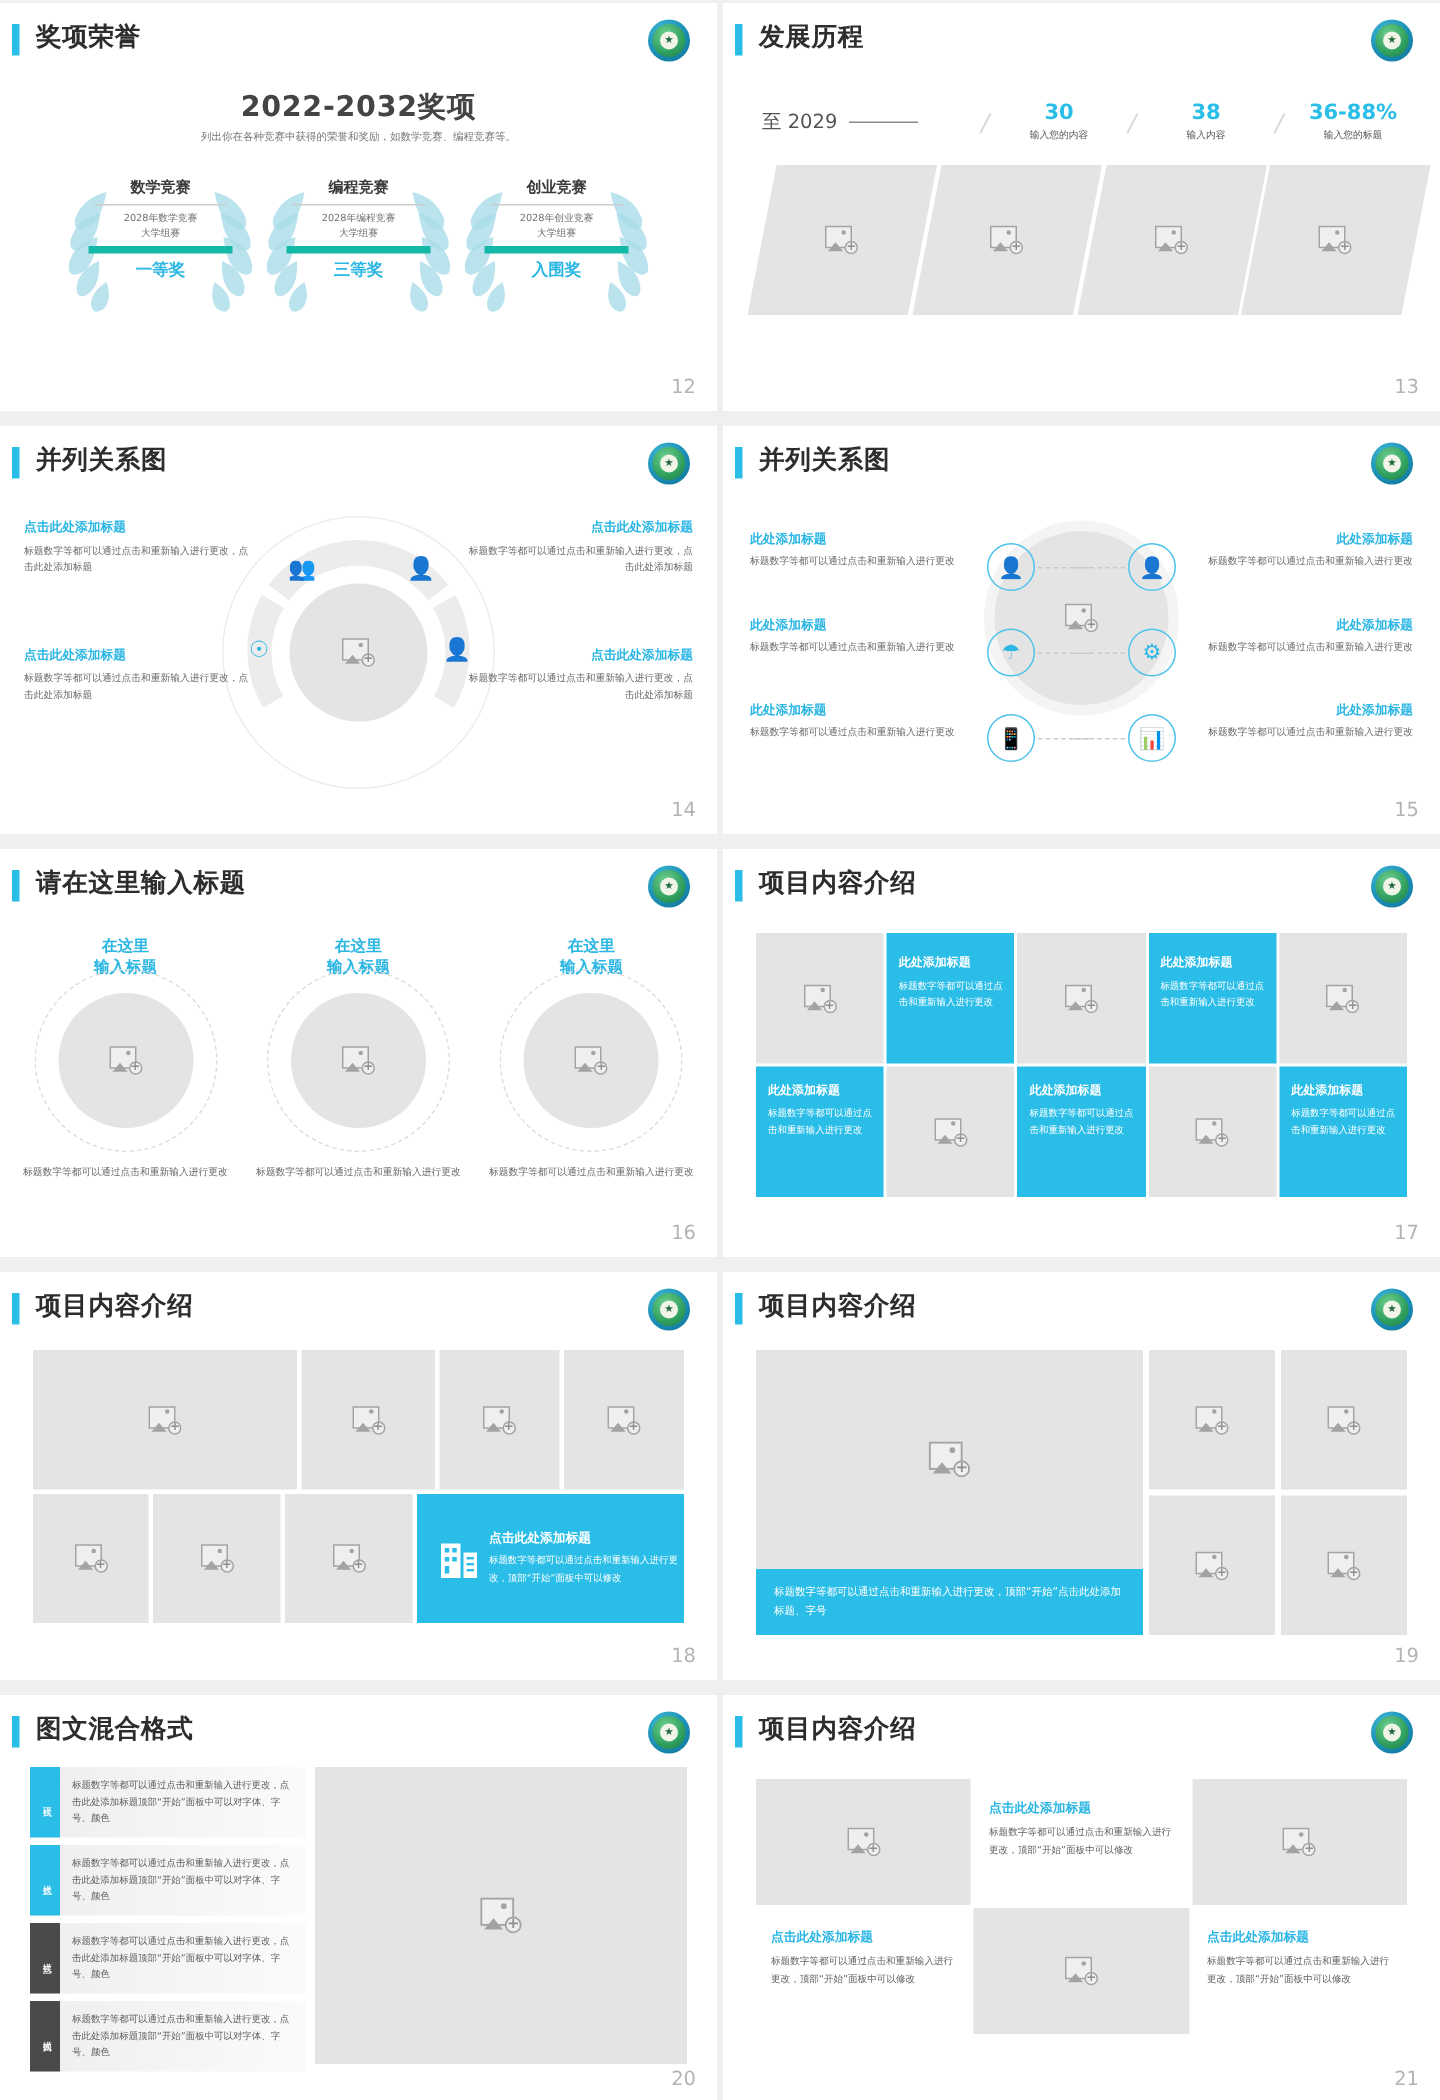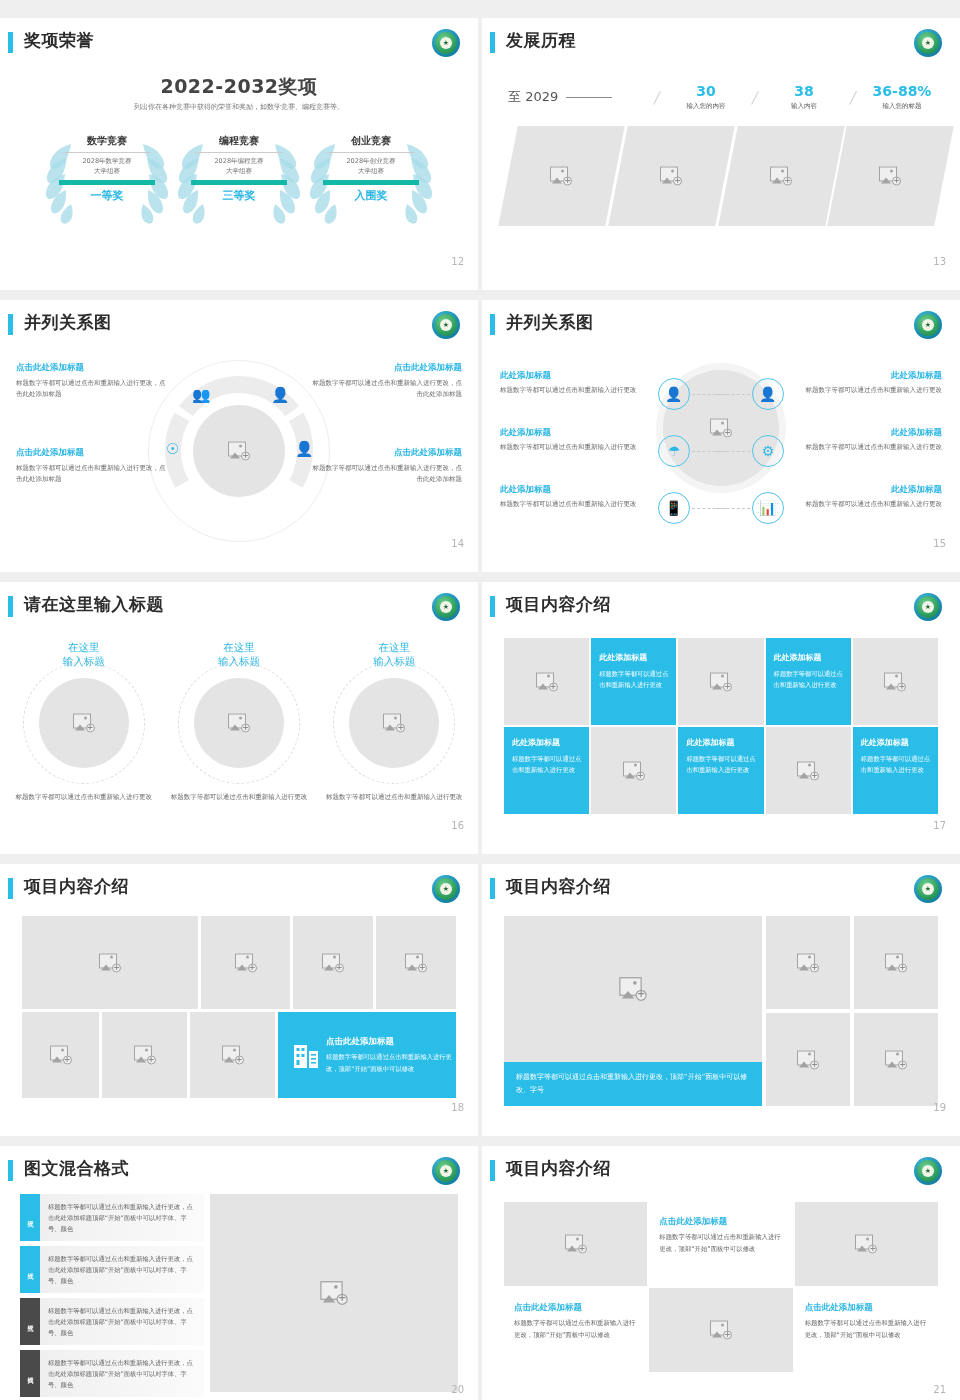--- a/index.html
+++ b/index.html
@@ -8,21 +8,21 @@
     background:#efefef;
     font-family:"DejaVu Sans","Liberation Sans",sans-serif;
     -webkit-font-smoothing:antialiased;
   }
   .deck {
     width:812px; height:1400px;
     display:grid;
     grid-template-columns:478px 478px;
     grid-template-rows:repeat(5, 272px);
     column-gap:4px; row-gap:10px;
-    padding:18px 0 0 0;
+    padding:2px 0 0 0;
   }
   .slide {
     background:#ffffff;
     position:relative;
     overflow:hidden;
   }
   
   .hdr { position:absolute; left:0; top:0; width:100%; height:46px; }
   .hdr .bar {
     position:absolute; left:8px; top:14px; width:5px; height:21px;
@@ -45,22 +45,22 @@
   }
   .emblem .core {
     position:absolute; inset:8px; border-radius:50%;
     background:#f1f5e8;
   }
   .emblem .mark {
     position:absolute; left:50%; top:50%; transform:translate(-50%,-50%);
     font-size:7px; color:#21693d; line-height:1;
   }
   .pg {
-    position:absolute; right:14px; bottom:23px;
-    font-size:10px; color:#b4b4b4;
+    position:absolute; right:14px; bottom:8px;
+    font-size:13px; color:#b4b4b4;
   }
   
   .ph { background:#e4e4e4; position:relative; }
   .phi {
     position:absolute; left:50%; top:50%; transform:translate(-50%,-50%);
     width:22px; height:19px;
   }
   .phi .frame {
     position:absolute; left:0; top:0; width:18px; height:15px;
     border:1.6px solid #a3a3a3; background:#efefef;
@@ -151,21 +151,21 @@
   .s15-item.left .tx { left:0; text-align:left; }
   .s15-item.right .circ { left:0; }
   .s15-item.right .tx { right:0; text-align:right; }
   .dash { position:absolute; border-top:1px dashed #c9c9c9; width:34px; top:26px; }
   .s15-item.left .dash { right:-36px; }
   .s15-item.right .dash { left:-36px; }
   
   .s16-row { position:absolute; top:58px; left:6px; right:6px; height:200px;
     display:flex; justify-content:space-around; }
   .s16-col { width:150px; position:relative; text-align:center; }
-  .s16-t { font-size:10.5px; font-weight:normal; color:#2bb6e4; line-height:1.35;text-align:center; }
+  .s16-t { font-size:10.5px; font-weight:bold; color:#2bb6e4; line-height:1.35;text-align:center; }
   .s16-ring { position:absolute; left:50%; top:22px; transform:translateX(-50%);
     width:122px;height:122px;border-radius:50%; border:1px dashed #dcdcdc; }
   .s16-disc { position:absolute; left:50%; top:38px; transform:translateX(-50%);
     width:90px;height:90px;border-radius:50%; background:#e4e4e4; }
   .s16-d { position:absolute; top:152px; left:0; right:0;
     font-size:6.5px; color:#6a6a6a; line-height:1.7; }
   
   .s17-grid { position:absolute; top:56px; left:22px; right:22px; height:176px;
     display:grid; grid-template-columns:repeat(5,1fr); grid-template-rows:1fr 1fr;
     gap:2px; }
@@ -763,21 +763,21 @@
     <div class="s19">
       <div class="s19-left">
         <div class="s19-big">
           <div class="phi lg">
               <div class="frame"></div>
               <div class="mtn"></div>
               <div class="sun"></div>
               <div class="plus">+</div>
             </div>
         </div>
-        <div class="s19-cap">标题数字等都可以通过点击和重新输入进行更改，顶部“开始”面板中可以修改、字号</div>
+        <div class="s19-cap">标题数字等都可以通过点击和重新输入进行更改，顶部“开始”点击此处添加标题、字号</div>
       </div>
       <div class="s19-right">
         <div class="ph">
             <div class="phi">
               <div class="frame"></div>
               <div class="mtn"></div>
               <div class="sun"></div>
               <div class="plus">+</div>
             </div>
           </div>

